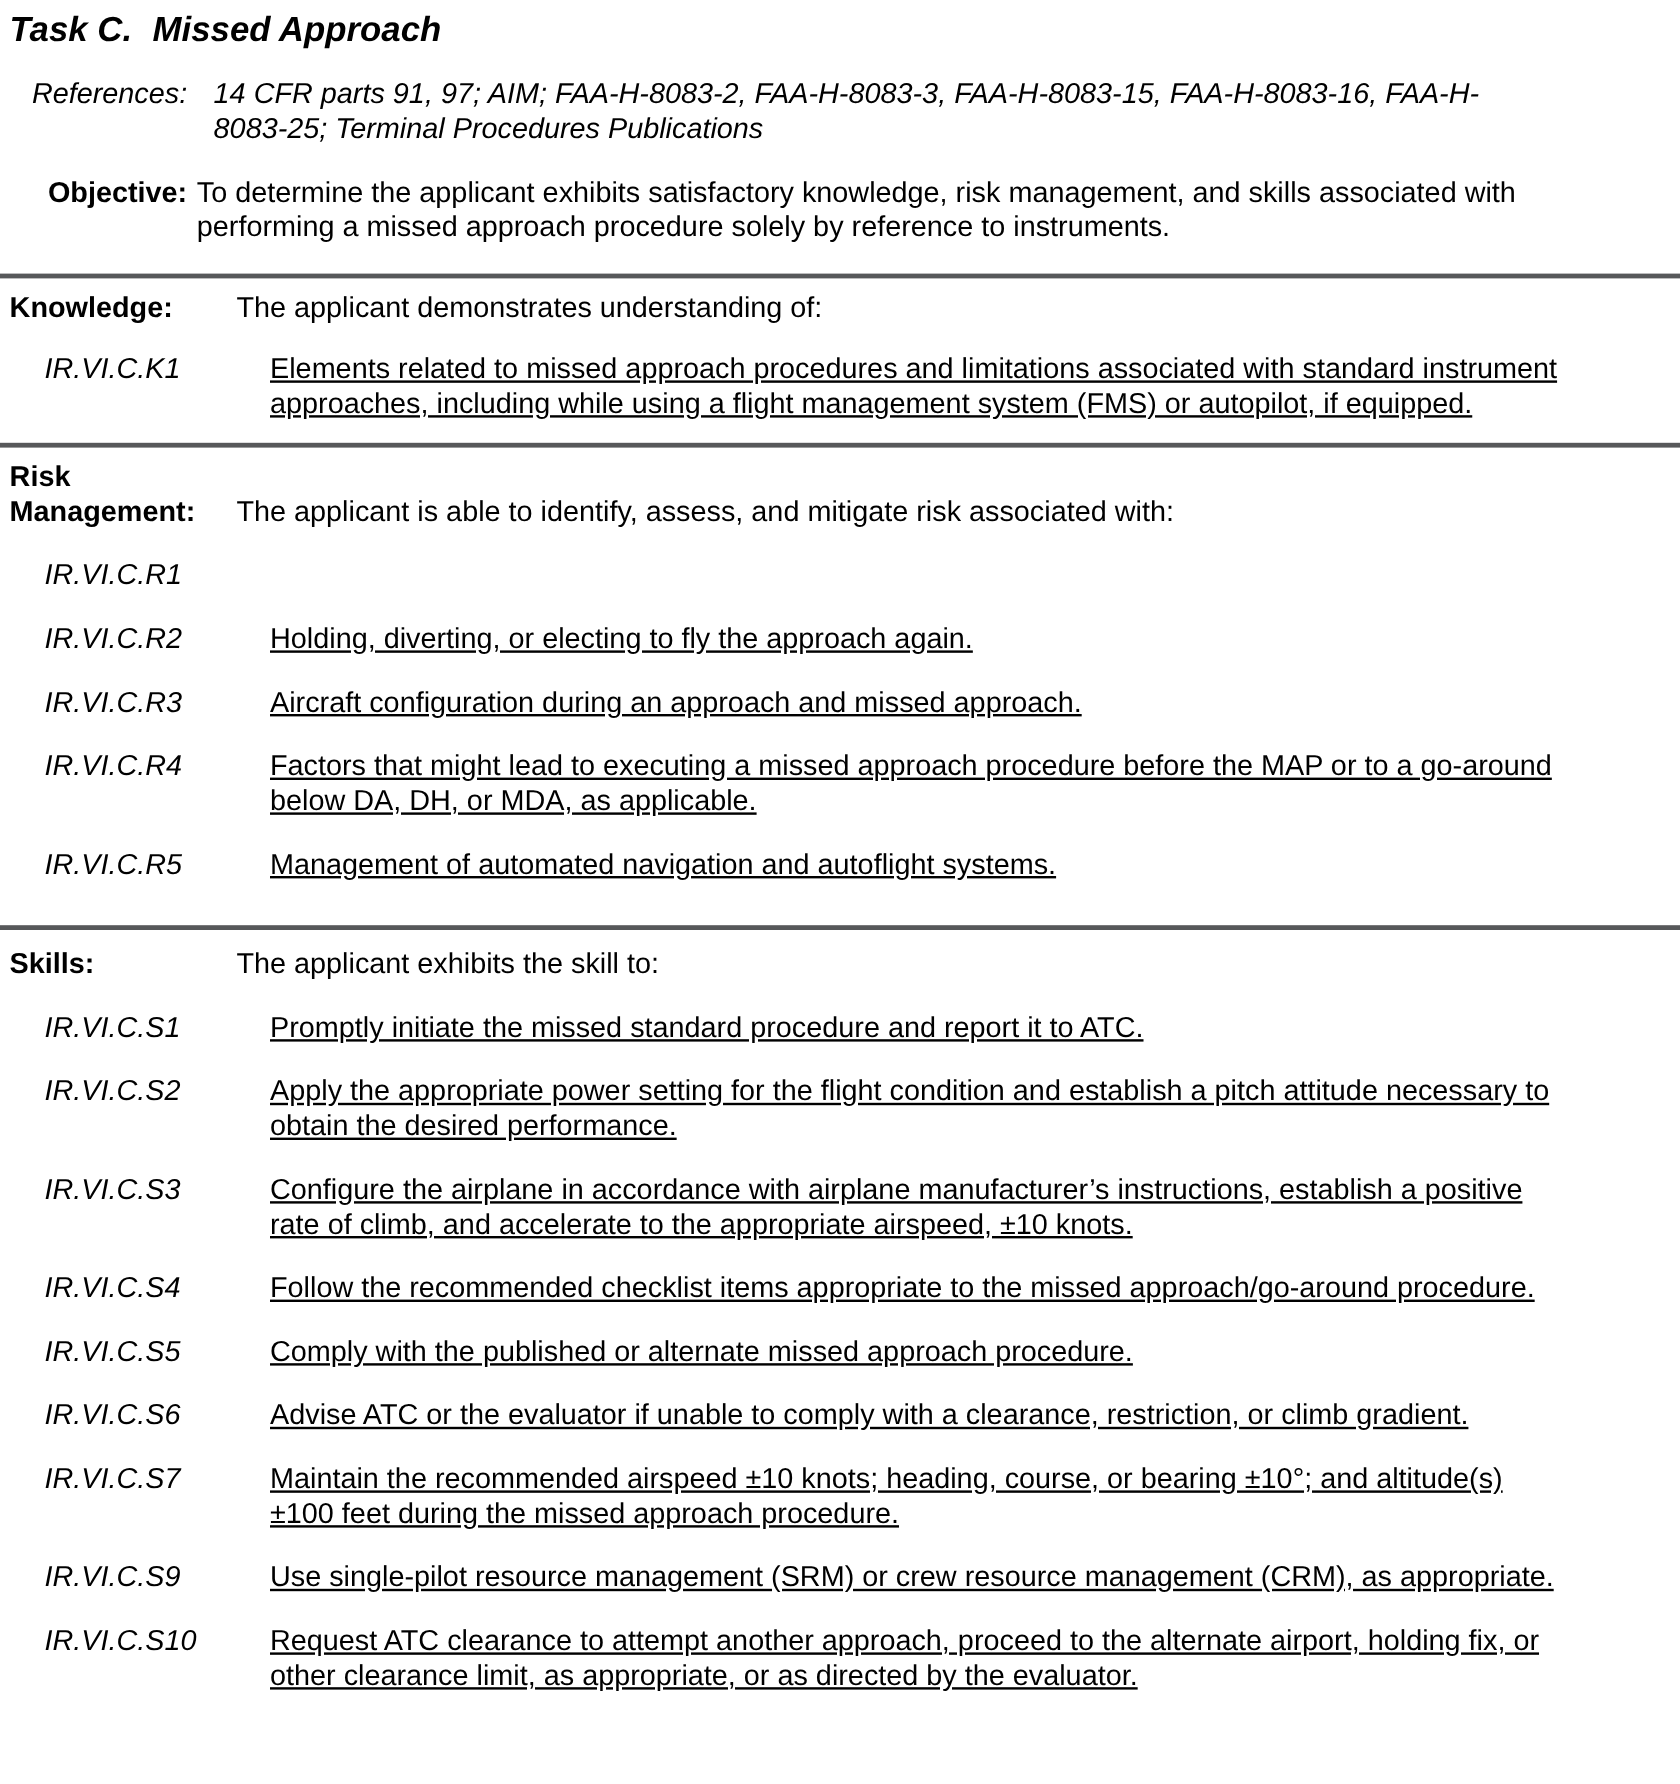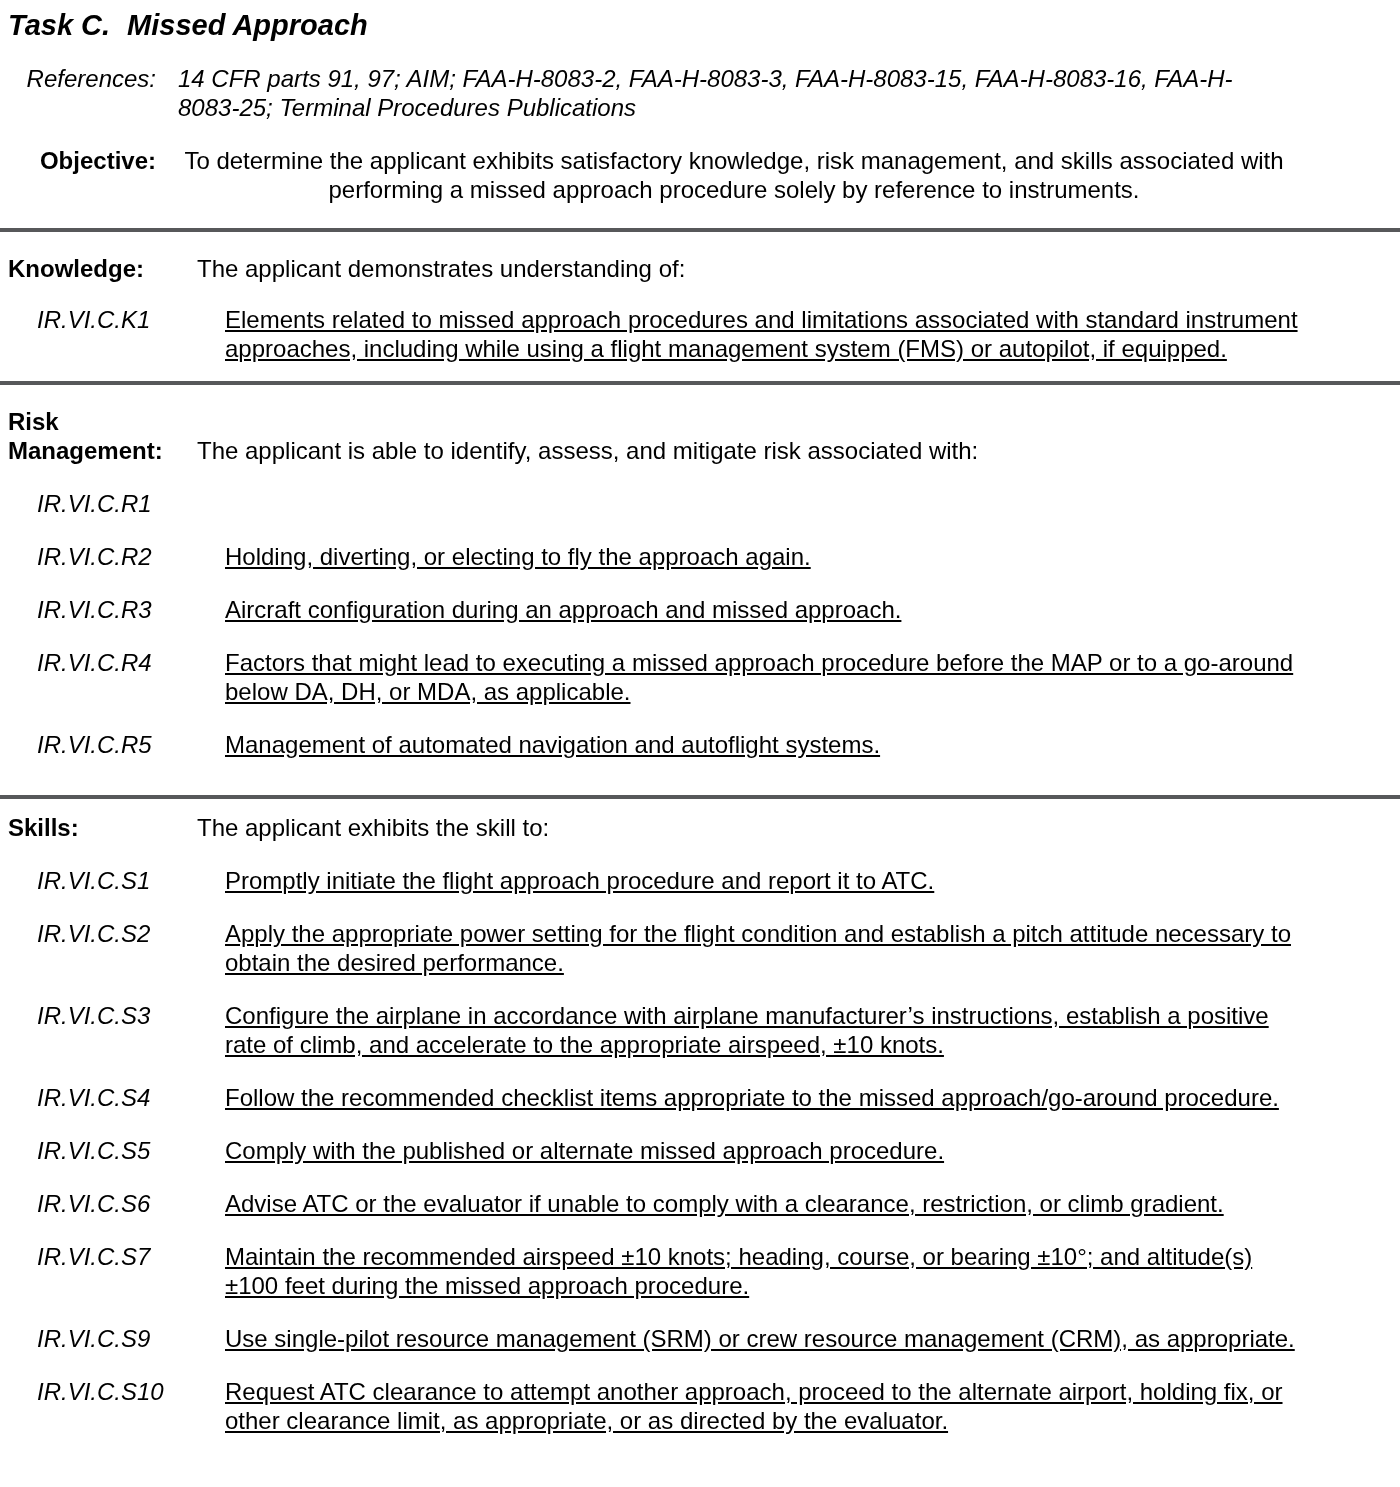--- a/index.html
+++ b/index.html
@@ -26,34 +26,34 @@
   .title .task-name { margin-left: 17px; }
 
   .row { display: flex; }
 
   
   .meta-row { margin-bottom: 24px; }
   .meta-label { width: 148px; flex: none; text-align: right; }
   .lbl-italic { font-style: italic; }
   .lbl-bold { font-weight: bold; }
   .ref-text { margin-left: 22px; max-width: 1060px; font-style: italic; }
-  .obj-text { margin-left: 28px; max-width: 1100px; text-align: center; }
+  .obj-text { margin-left: 8px; max-width: 1100px; }
 
   
   .hr {
     height: 4px;
     background: #57585a;
     border: 0;
     margin: 12px -24px 0 -8px;
   }
   .hr-2 { margin-top: 18px; }
   .hr-3 { margin-top: 36px; }
 
   
-  .sec-row { align-items: flex-end; margin-top: 22px; }
+  .sec-row { align-items: flex-end; margin-top: 10px; }
   .sec-row.skills-row { margin-top: 14px; }
   .sec-label { width: 189px; flex: none; font-weight: bold; }
   .lbl-line { display: block; }
   .sec-intro { flex: 1; }
 
   
   .item-row { align-items: flex-start; margin-top: 24px; }
   .item-row.first-item { margin-top: 22px; }
   .item-code { width: 188px; margin-left: 29px; flex: none; font-style: italic; }
   .item-text { max-width: 1086px; text-decoration: underline; }
@@ -125,21 +125,21 @@
   <div class="row sec-row skills-row">
     <div class="sec-label">
       <span class="lbl-line">Skills:</span>
         <span class="lbl-line"></span>
     </div>
     <div class="sec-intro">The applicant exhibits the skill to:</div>
   </div>
 
   <div class="row item-row">
     <div class="item-code">IR.VI.C.S1</div>
-    <div class="item-text">Promptly initiate the flight approach procedure and report it to ATC.</div>
+    <div class="item-text">Promptly initiate the missed standard procedure and report it to ATC.</div>
   </div>
   <div class="row item-row">
     <div class="item-code">IR.VI.C.S2</div>
     <div class="item-text">Apply the appropriate power setting for the flight condition and establish a pitch attitude necessary to obtain the desired performance.</div>
   </div>
   <div class="row item-row">
     <div class="item-code">IR.VI.C.S3</div>
     <div class="item-text">Configure the airplane in accordance with airplane manufacturer’s instructions, establish a positive rate of climb, and accelerate to the appropriate airspeed, ±10 knots.</div>
   </div>
   <div class="row item-row">

